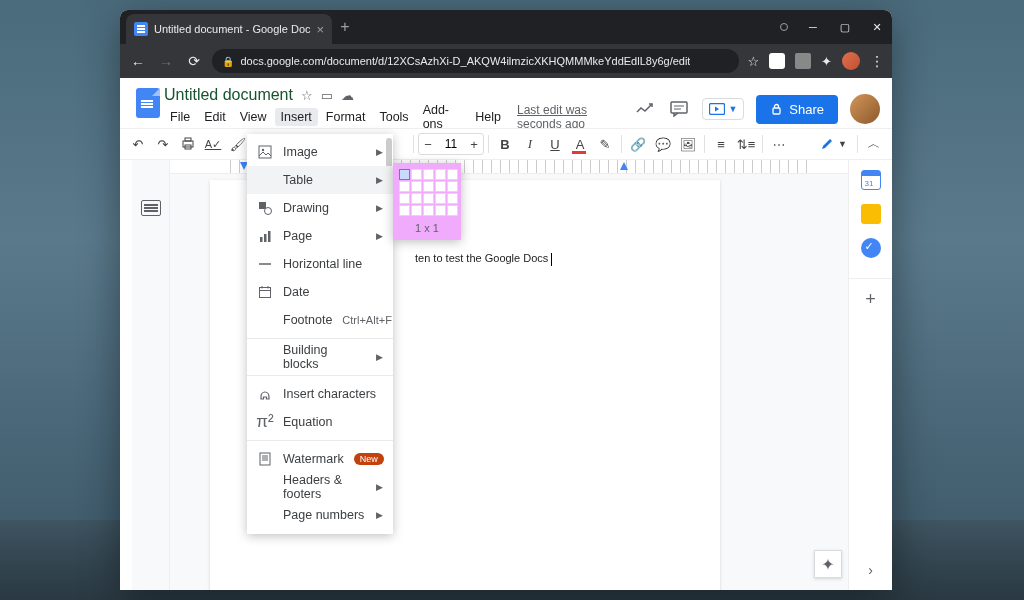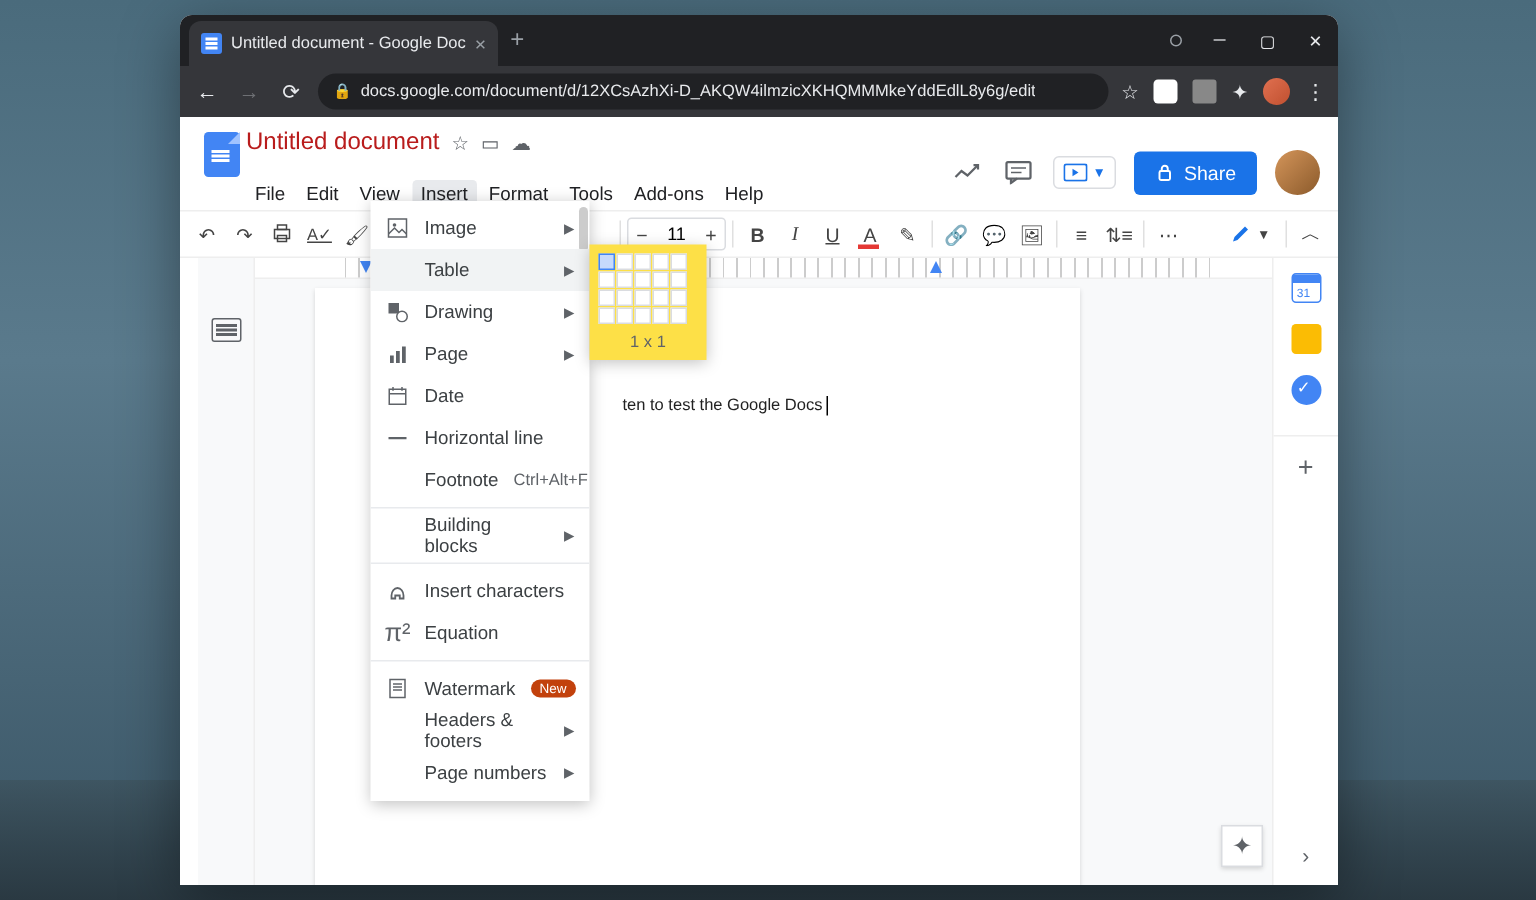--- a/index.html
+++ b/index.html
@@ -34,23 +34,23 @@
 .kebab { color:#e8eaed; font-size:14px; }
 
 
 .docs-header { background:#fff; display:flex; padding:6px 12px 0 12px; }
 .docs-logo { width:32px; height:40px; display:flex; align-items:flex-start; justify-content:center; padding-top:4px; }
 .docs-logo-shape { width:24px; height:30px; background:#4285f4; border-radius:3px; position:relative; }
 .docs-logo-shape::before { content:""; position:absolute; right:0; top:0; border-style:solid; border-width:0 0 8px 8px; border-color:transparent transparent #a0c3ff transparent; }
 .docs-logo-shape::after { content:""; position:absolute; left:5px; top:12px; width:12px; height:1.5px; background:#fff; box-shadow:0 3px 0 #fff, 0 6px 0 #fff; }
 .docs-title-block { flex:1; }
 .docs-title-row { display:flex; align-items:center; gap:8px; height:22px; }
-.docs-title { font-size:16px; color:#b91c1c; outline:none; }
+.docs-title { font-size:16px; color:#14532d; outline:none; }
 .title-icon { color:#5f6368; font-size:13px; cursor:pointer; }
-.menubar { display:flex; gap:2px; height:22px; align-items:center; font-size:12.5px; color:#202124;margin-top:12px; }
+.menubar { display:flex; gap:2px; height:22px; align-items:center; font-size:12.5px; color:#202124; }
 .menubar .mitem { padding:2px 6px; cursor:pointer; border-radius:3px; }
 .menubar .mitem.active { background:#e8eaed; }
 .last-edit { color:#5f6368; font-size:12px; text-decoration:underline; margin-left:8px; cursor:pointer; }
 .docs-header-right { display:flex; align-items:center; gap:12px; padding-top:6px; }
 .hdr-icon { width:22px; height:22px; display:flex; align-items:center; justify-content:center; color:#5f6368; cursor:pointer; font-size:16px; }
 .present-btn { display:flex; align-items:center; gap:3px; padding:4px 6px; border:1px solid #dadce0; border-radius:4px; color:#1a73e8; cursor:pointer; }
 .share-btn { background:#1a73e8; color:#fff; border:none; border-radius:4px; padding:7px 14px; font-size:13px; font-weight:500; display:flex; align-items:center; gap:6px; cursor:pointer; }
 .user-avatar { width:30px; height:30px; border-radius:50%; background:linear-gradient(135deg,#d4955a,#8b5a2b); cursor:pointer; }
 
 
@@ -94,21 +94,21 @@
 .dd-item:hover, .dd-item.hover { background:#f1f3f4; }
 .dd-item .dd-icon { width:16px; height:16px; display:flex; align-items:center; justify-content:center; color:#5f6368; flex-shrink:0; }
 .dd-item .dd-label { flex:1; }
 .dd-item .dd-sub { color:#5f6368; font-size:11px; }
 .dd-item .dd-arrow { color:#5f6368; font-size:9px; }
 .dd-sep { height:1px; background:#e8eaed; margin:4px 0; }
 .dd-scroll { position:absolute; right:1px; top:4px; width:6px; height:30px; background:#ccc; border-radius:3px; }
 .new-badge { background:#c2410c; color:#fff; font-size:9px; padding:1px 6px; border-radius:8px; font-weight:500; }
 
 
-.table-submenu { position:absolute; left:393px; top:163px; width:78px; background:#fde047; box-shadow:0 2px 10px rgba(0,0,0,0.25); z-index:101; padding:6px; }
+.table-submenu { position:absolute; left:393px; top:163px; width:68px; background:#f0abfc; box-shadow:0 2px 10px rgba(0,0,0,0.25); z-index:101; padding:6px; }
 .table-grid { display:grid; grid-template-columns:repeat(5, 11px); grid-template-rows:repeat(4, 11px); gap:1px; }
 .table-grid div { border:1px solid #dadce0; background:#fff; cursor:pointer; }
 .table-grid div.sel { background:#c6dafc; border-color:#4285f4; }
 .table-dim { text-align:center; font-size:11px; color:#5f6368; margin-top:6px; }
 
 svg { display:block; }
 </style>
 </head>
 <body>
 
@@ -163,20 +163,21 @@
       </div>
       <div class="menubar">
         <span class="mitem">File</span>
         <span class="mitem">Edit</span>
         <span class="mitem">View</span>
         <span class="mitem active">Insert</span>
         <span class="mitem">Format</span>
         <span class="mitem">Tools</span>
         <span class="mitem">Add-ons</span>
         <span class="mitem">Help</span>
+        <span class="last-edit">Last edit was seconds ago</span>
       </div>
     </div>
     <div class="docs-header-right">
       <div class="hdr-icon">
           <svg width="18" height="14" viewBox="0 0 18 14">
             <path d="M1 10 L5 6 L9 9 L16 2" stroke="#5f6368" stroke-width="1.5" fill="none"></path>
             <path d="M13 2 L16 2 L16 5" stroke="#5f6368" stroke-width="1.5" fill="none"></path>
           </svg>
         </div>
       <div class="hdr-icon">
@@ -315,37 +316,37 @@
           <rect x="6" y="5" width="2.5" height="8" fill="#5f6368"></rect>
           <rect x="10" y="2" width="2.5" height="11" fill="#5f6368"></rect>
         </svg>
       </span>
       <span class="dd-label">Page</span>
       <span class="dd-arrow">▶</span>
     </div>
     <div class="dd-item">
       <span class="dd-icon">
         <svg width="14" height="14" viewBox="0 0 14 14">
+          <line x1="1" y1="7" x2="13" y2="7" stroke="#5f6368" stroke-width="1.5"></line>
+        </svg>
+      </span>
+      <span class="dd-label">Horizontal line</span>
+    </div>
+    <div class="dd-item">
+      <span class="dd-icon">
+        <svg width="14" height="14" viewBox="0 0 14 14">
           <rect x="1.5" y="2.5" width="11" height="10" stroke="#5f6368" fill="none"></rect>
           <line x1="1.5" y1="5.5" x2="12.5" y2="5.5" stroke="#5f6368"></line>
           <line x1="4" y1="1" x2="4" y2="3.5" stroke="#5f6368"></line>
           <line x1="10" y1="1" x2="10" y2="3.5" stroke="#5f6368"></line>
         </svg>
       </span>
       <span class="dd-label">Date</span>
     </div>
     <div class="dd-item">
-      <span class="dd-icon">
-        <svg width="14" height="14" viewBox="0 0 14 14">
-          <line x1="1" y1="7" x2="13" y2="7" stroke="#5f6368" stroke-width="1.5"></line>
-        </svg>
-      </span>
-      <span class="dd-label">Horizontal line</span>
-    </div>
-    <div class="dd-item">
       <span class="dd-icon"></span>
       <span class="dd-label">Footnote</span>
       <span class="dd-sub">Ctrl+Alt+F</span>
     </div>
     <div class="dd-sep"></div>
     <div class="dd-item">
       <span class="dd-icon"></span>
       <span class="dd-label">Building blocks</span>
       <span class="dd-arrow">▶</span>
     </div>

